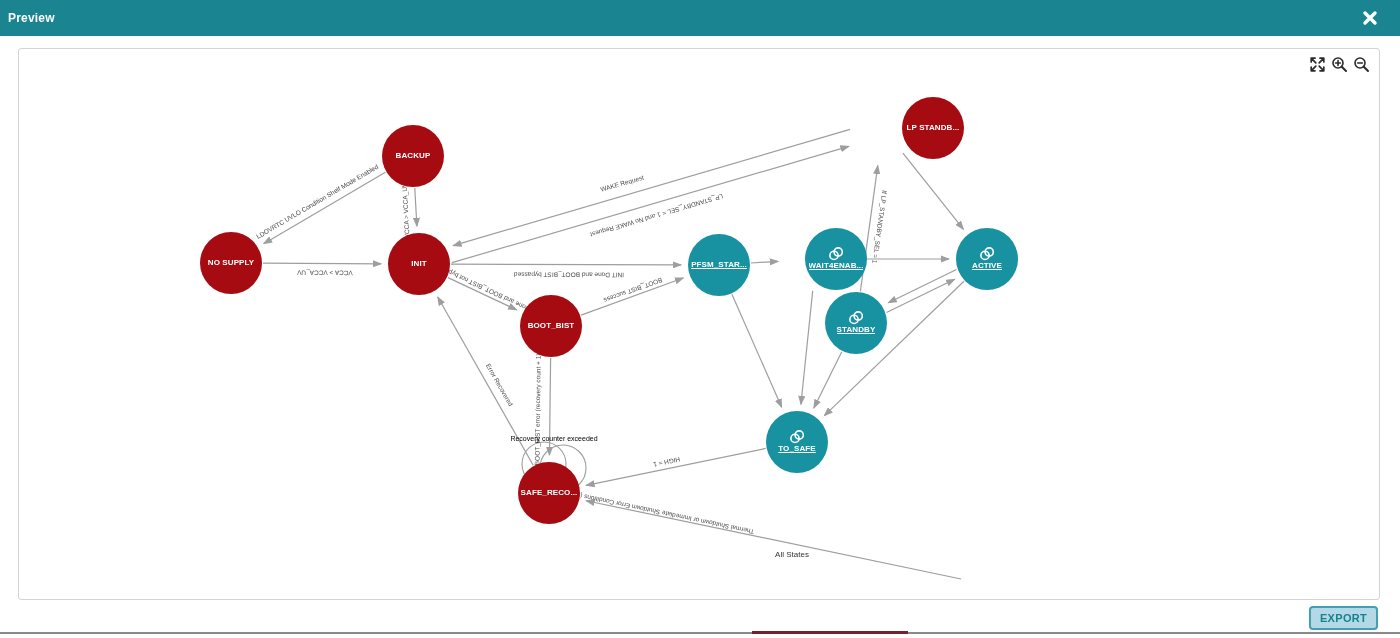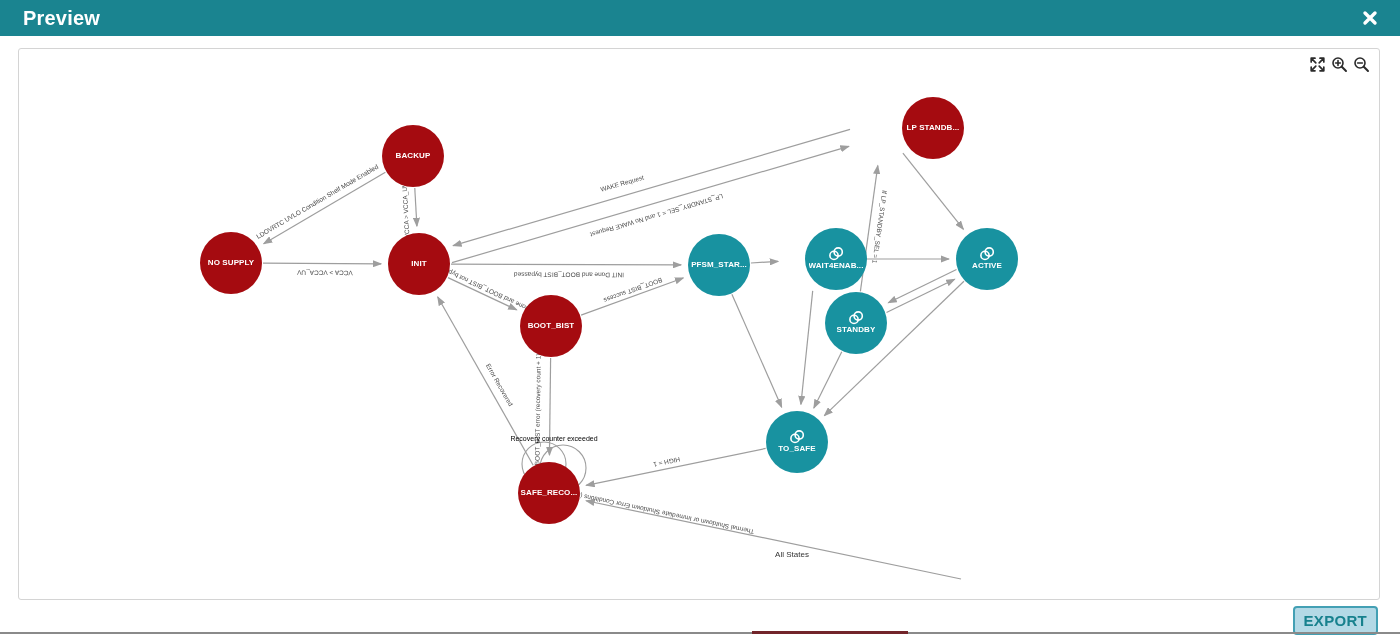--- a/index.html
+++ b/index.html
@@ -6,44 +6,44 @@
   body{
     width:1400px;height:638px;position:relative;overflow:hidden;
     background:#ffffff;font-family:"Liberation Sans",sans-serif;
     --header:#1a8490;--error:#a50b10;--state:#1892a0;--edge:#9e9e9e;
     --exportBg:#b3d9e6;--exportBorder:#43a0b4;--exportText:#17818e;
   }
   .modal-header{
     position:absolute;left:0;top:0;width:1400px;height:36px;
     background:var(--header);color:#fff;display:flex;align-items:center;
   }
-  .modal-title{font-size:20px;font-weight:bold;margin-left:23px;letter-spacing:.2px;}
+  .modal-title{font-size:12px;font-weight:bold;margin-left:8px;letter-spacing:.2px;}
   .close-btn{position:absolute;right:22px;top:10px;width:16px;height:16px;cursor:pointer;}
   .canvas-card{
     position:absolute;left:18px;top:48px;width:1362px;height:552px;
     background:#fff;border:1px solid #d4d4d4;border-radius:3px;box-sizing:border-box;
   }
   .zoom-toolbar{position:absolute;top:7px;right:9px;display:flex;gap:5px;z-index:30;}
   .zoom-toolbar .tool{width:17px;height:17px;cursor:pointer;}
   #graph{position:absolute;left:0;top:0;width:1360px;height:550px;}
   .node{
     position:absolute;width:62px;height:62px;border-radius:50%;
     display:flex;flex-direction:column;align-items:center;justify-content:center;
     color:#fff;font-weight:bold;font-size:8px;text-align:center;line-height:1.1;
     z-index:20;letter-spacing:.1px;cursor:pointer;
   }
   .node.error{background:var(--error);}
-  .node.state{background:var(--state);}
+  .node.state{background:var(--state);text-decoration:underline;}
   .node .nlabel{max-width:58px;overflow:hidden;white-space:nowrap;}
   .node .icn{margin-bottom:1px;height:14px;}
   .floating-label{position:absolute;z-index:5;white-space:nowrap;transform:translate(-50%,-50%);}
   .footer-export{
     position:absolute;right:22px;top:606px;
     background:var(--exportBg);border:2px solid var(--exportBorder);border-radius:4px;
-    color:var(--exportText);font-weight:bold;font-size:15px;
+    color:var(--exportText);font-weight:bold;font-size:11px;
     padding:4px 9px;font-family:"Liberation Sans",sans-serif;letter-spacing:.3px;cursor:pointer;
   }
   .page-bottom-line{position:absolute;left:0;top:632px;width:1400px;height:2px;background:#8a8a8a;}
   .page-bottom-accent{position:absolute;left:752px;top:631px;width:156px;height:3px;background:#72242a;}
   svg text{font-family:"Liberation Sans",sans-serif;}
 </style>
 </head>
 <body style="--header: #1a8490; --error: #a50b10; --state: #1892a0; --edge: #9e9e9e; --exportBg: #b3d9e6; --exportBorder: #43a0b4; --exportText: #17818e;">
 
 <div class="modal-header">

